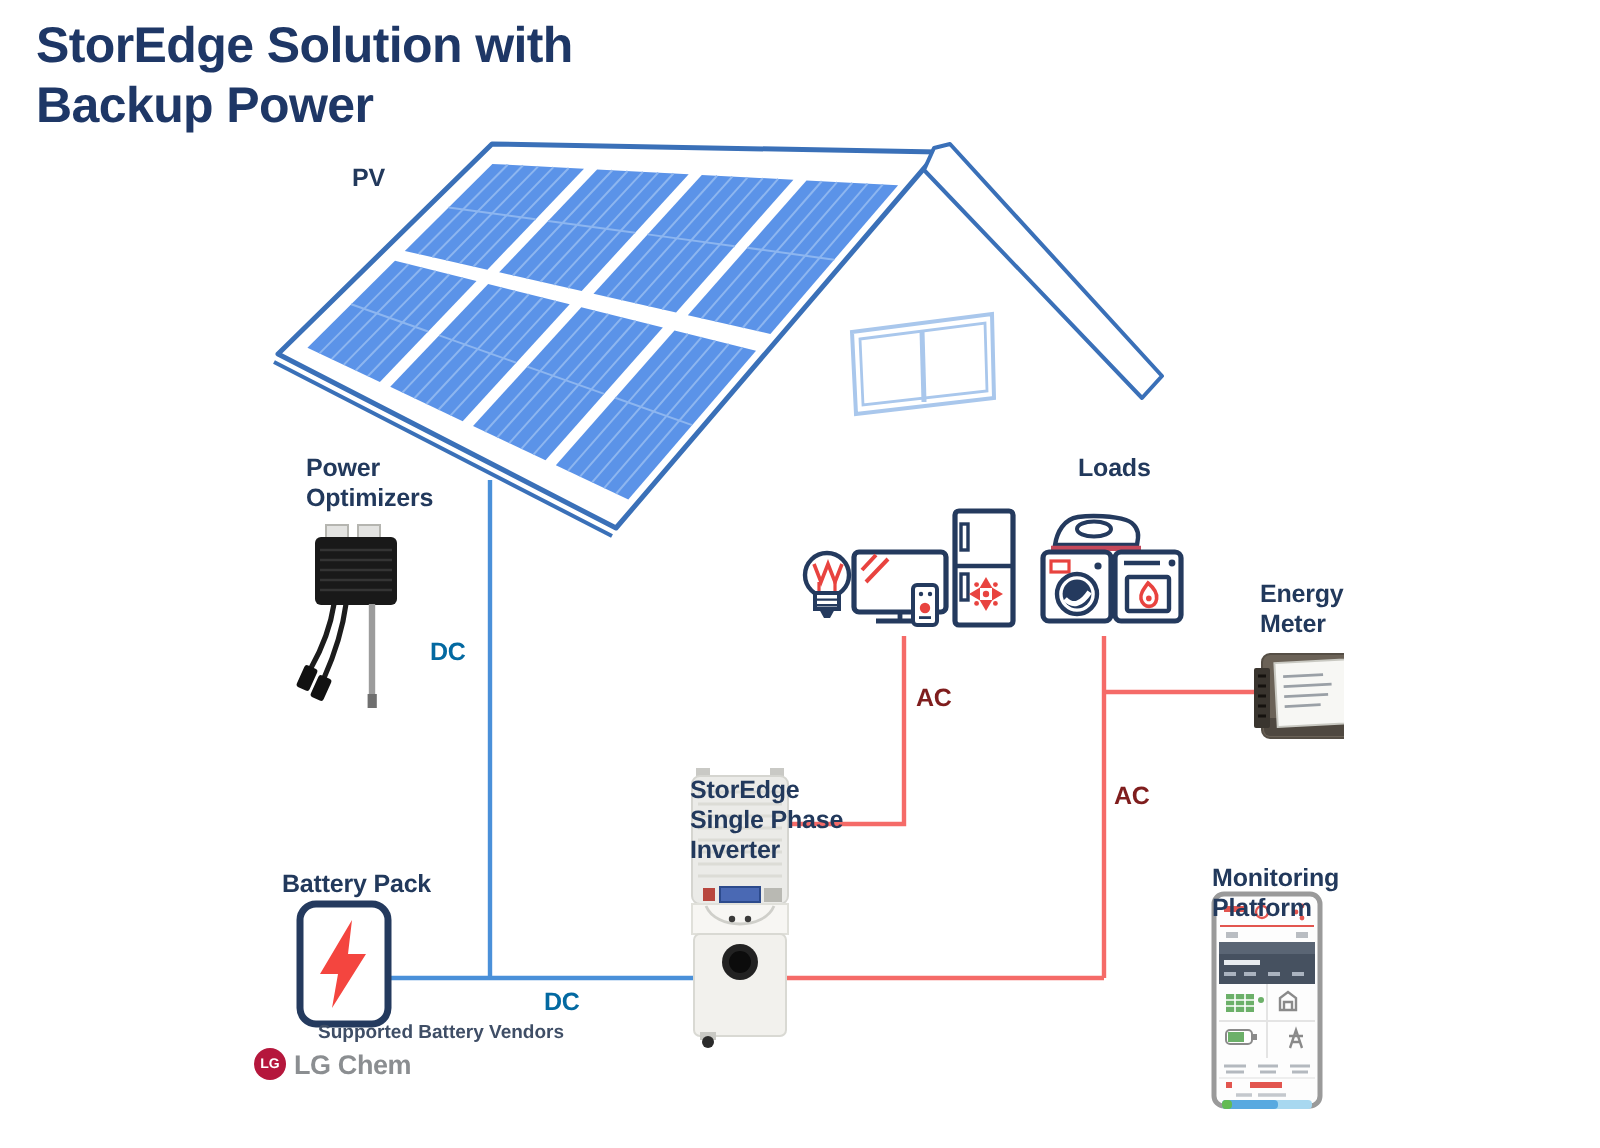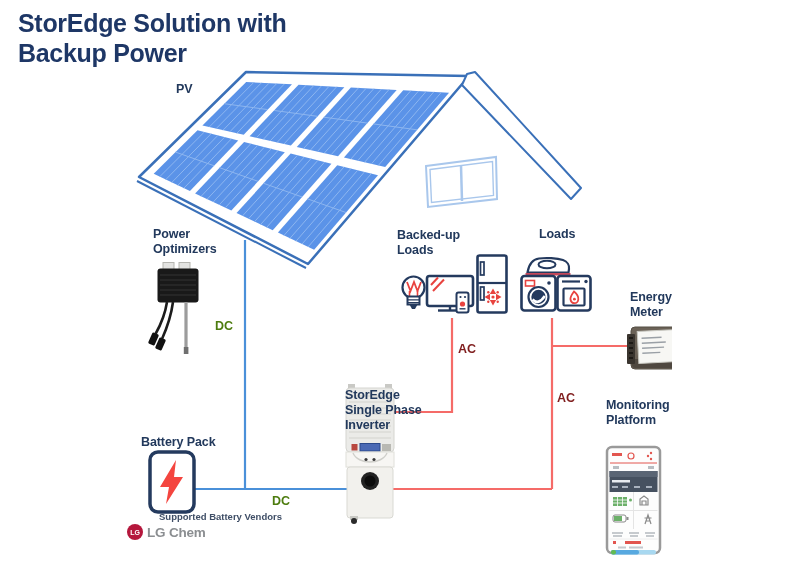--- a/index.html
+++ b/index.html
@@ -3,21 +3,21 @@
 <meta charset="utf-8">
 <style>
   html,body{margin:0;padding:0;background:#fff;}
   #stage{position:relative;width:672px;height:574px;background:#fff;overflow:hidden;
          font-family:"Liberation Sans",sans-serif;}
   #stage svg{position:absolute;left:0;top:0;}
   .lbl{position:absolute;font-weight:bold;font-size:12.5px;line-height:1.18;
        color:#22395c;letter-spacing:-0.1px;}
   .title{position:absolute;left:18px;top:8px;width:300px;font-weight:bold;
          font-size:25px;line-height:1.2;color:#1e3766;letter-spacing:-0.3px;}
-  .dc{color:#4d7c0f;}
+  .dc{color:#0369a1;}
   .ac{color:#7f1d1d;}
   .vendors{position:absolute;left:127px;top:511px;font-size:9.5px;font-weight:bold;
            color:#3f4e66;white-space:nowrap;letter-spacing:0;margin-left:32px;}
   .lgrow{position:absolute;left:127px;top:524px;display:flex;align-items:center;gap:4px;}
   .lgmark{width:16px;height:16px;border-radius:50%;background:#b5173c;color:#fff;
           font-size:7px;font-weight:bold;display:flex;align-items:center;
           justify-content:center;}
   .lgname{font-size:13.5px;font-weight:bold;color:#8b8e91;letter-spacing:-0.2px;}
 </style>
 </head>
@@ -267,25 +267,24 @@
     <path d="M618 547.5 h8 M629 547.5 h14" stroke="#c4c8cd" stroke-width="1.8"></path>
     <rect x="611" y="550" width="45" height="4.5" rx="2" fill="#a8d8f0"></rect>
     <rect x="611" y="550" width="28" height="4.5" rx="2" fill="#58a9e0"></rect>
     <rect x="611" y="550" width="5" height="4.5" rx="2" fill="#63bb53"></rect>
   </g>
 </svg>
 
   <div class="title">StorEdge Solution with Backup Power</div>
   <div class="lbl" style="left:176px;top:82px;">PV</div>
   <div class="lbl" style="left:153px;top:227px;width:74px;">Power Optimizers</div>
-  <div class="lbl" style="left:397px;top:228px;width:74px;">Backed-up Loads</div>
   <div class="lbl" style="left:539px;top:227px;">Loads</div>
   <div class="lbl" style="left:706px;top:117px;margin-left:43px;">Grid</div>
   <div class="lbl" style="left:630px;top:290px;width:54px;">Energy Meter</div>
-  <div class="lbl" style="left:606px;top:398px;width:78px;">Monitoring Platform</div>
+  <div class="lbl" style="left:606px;top:432px;width:78px;">Monitoring Platform</div>
   <div class="lbl" style="left:345px;top:356px;width:84px;margin-top:32px;">StorEdge Single Phase Inverter</div>
   <div class="lbl" style="left:141px;top:435px;">Battery Pack</div>
   <div class="lbl dc" style="left:215px;top:319px;">DC</div>
   <div class="lbl dc" style="left:272px;top:494px;">DC</div>
   <div class="lbl ac" style="left:458px;top:342px;">AC</div>
   <div class="lbl ac" style="left:557px;top:391px;">AC</div>
   <div class="vendors">Supported Battery Vendors</div>
   <div class="lgrow">
     <span class="lgmark">LG</span>
     <span class="lgname">LG Chem</span>

